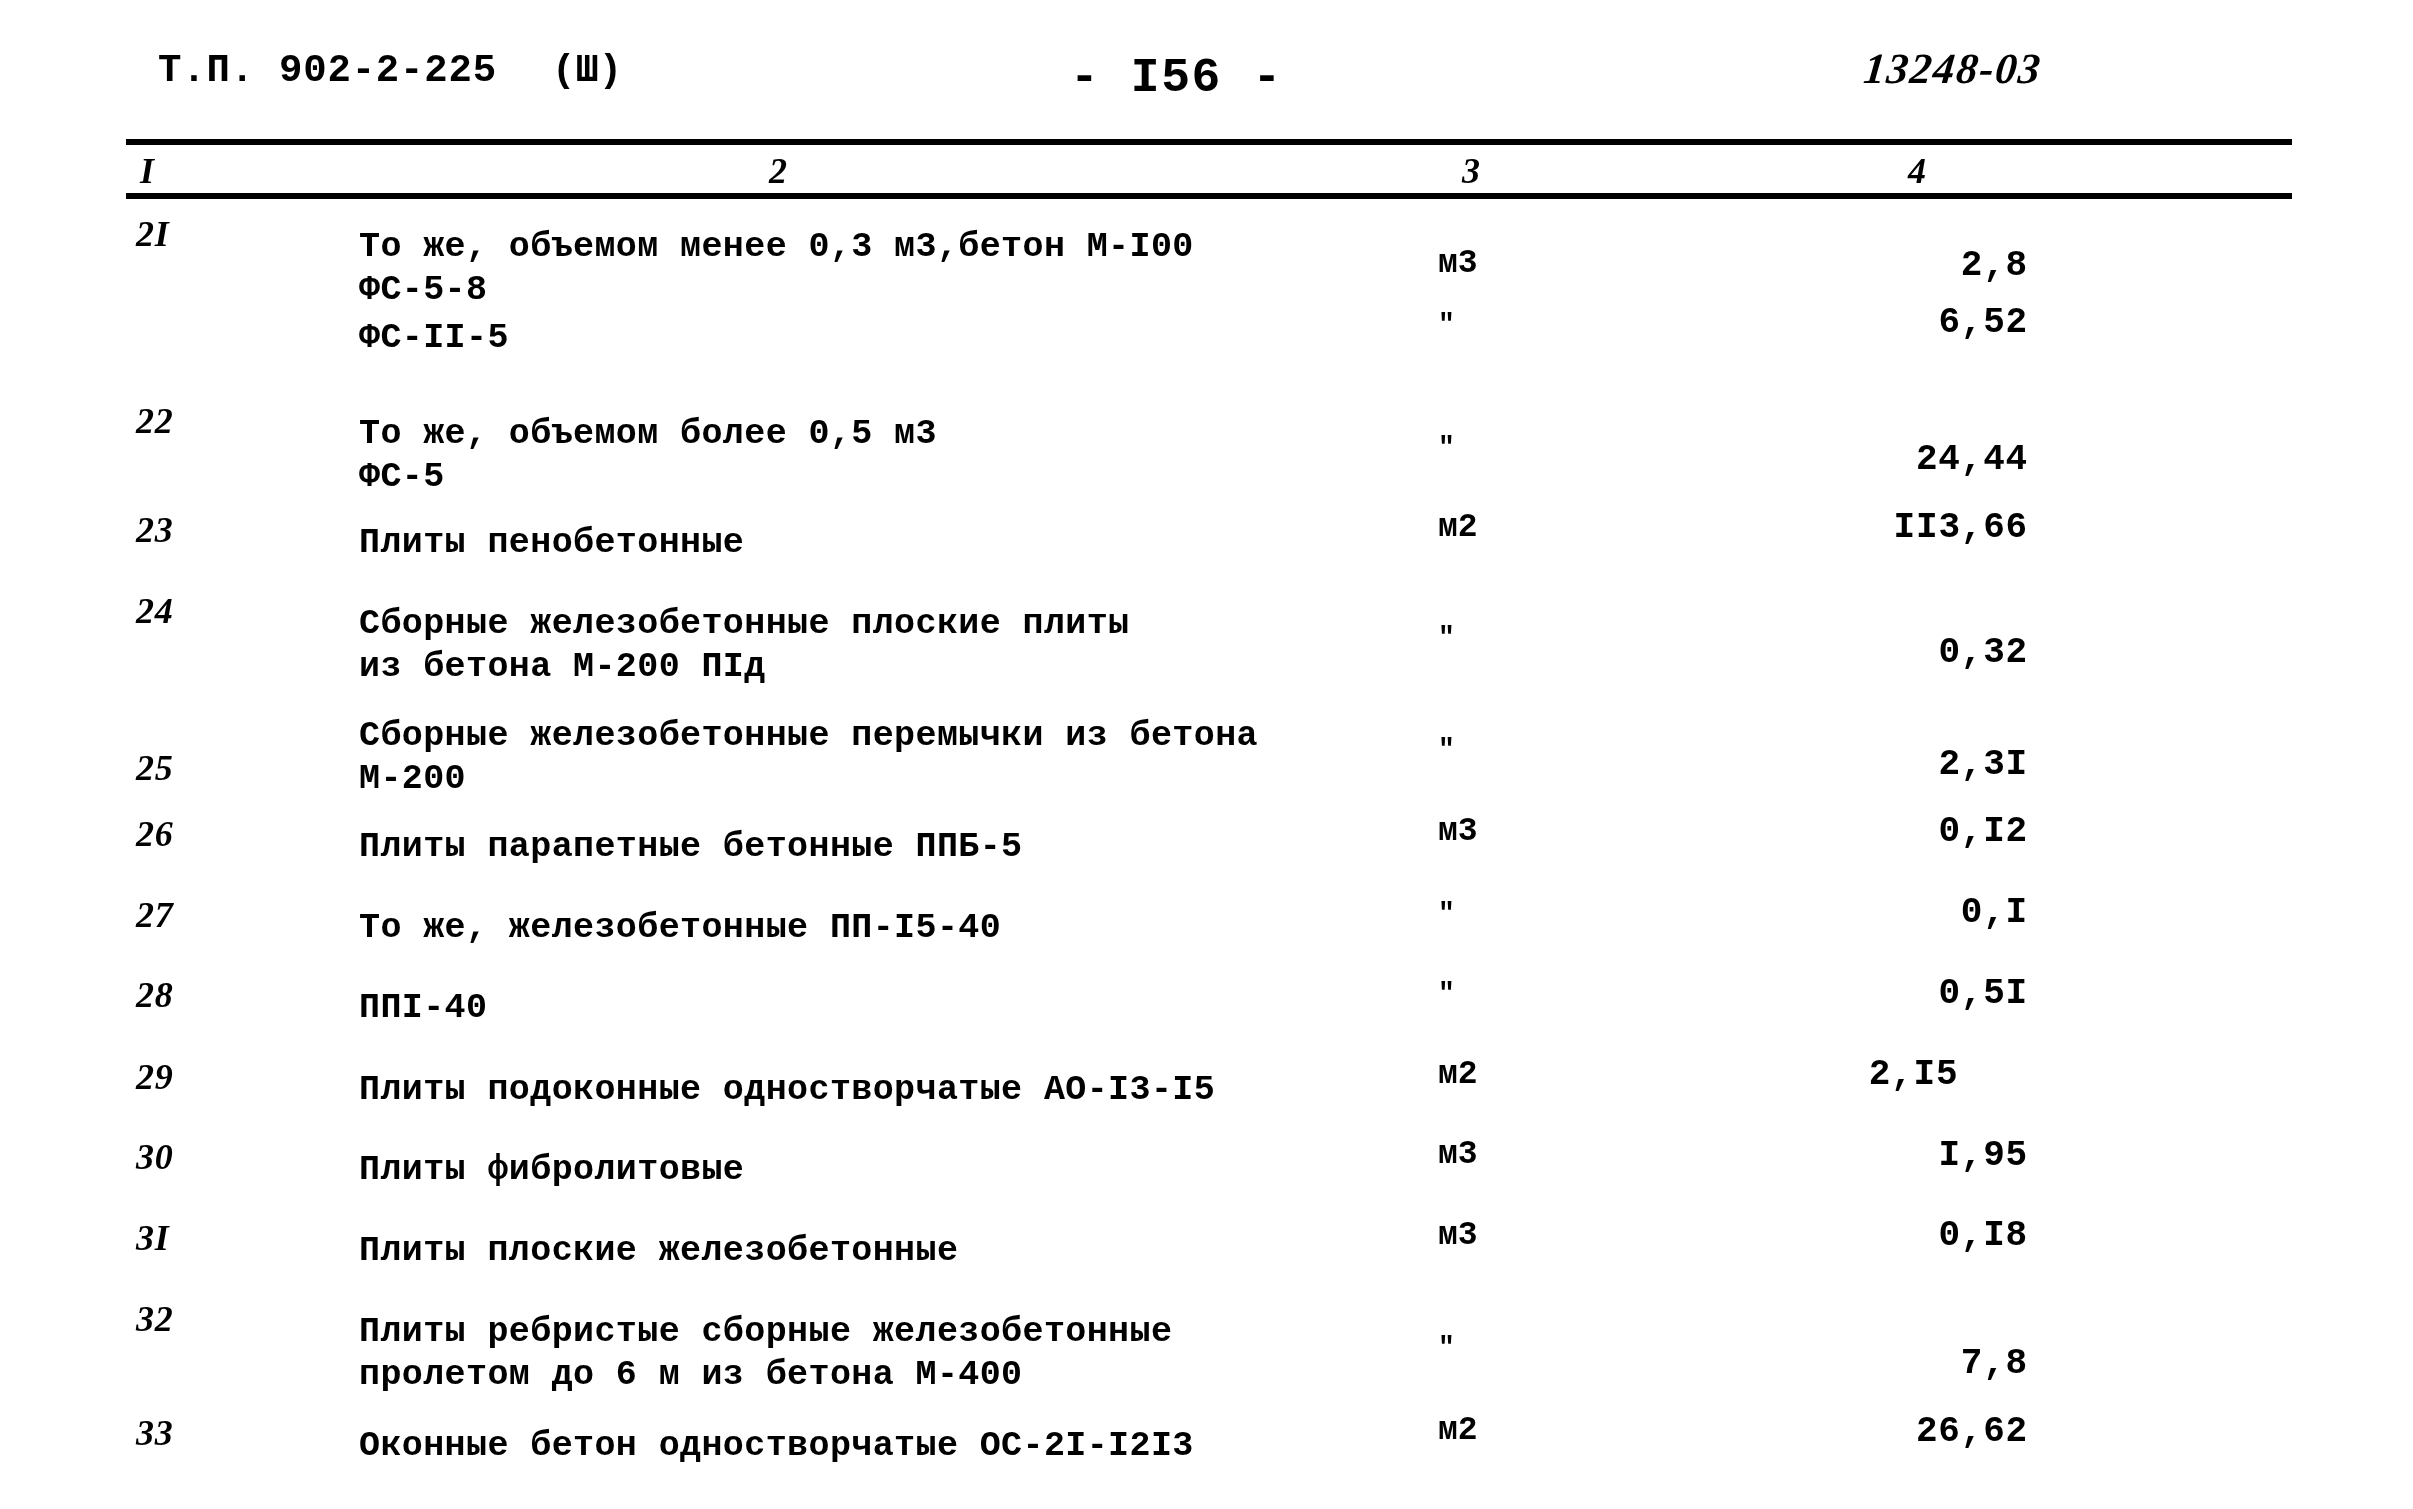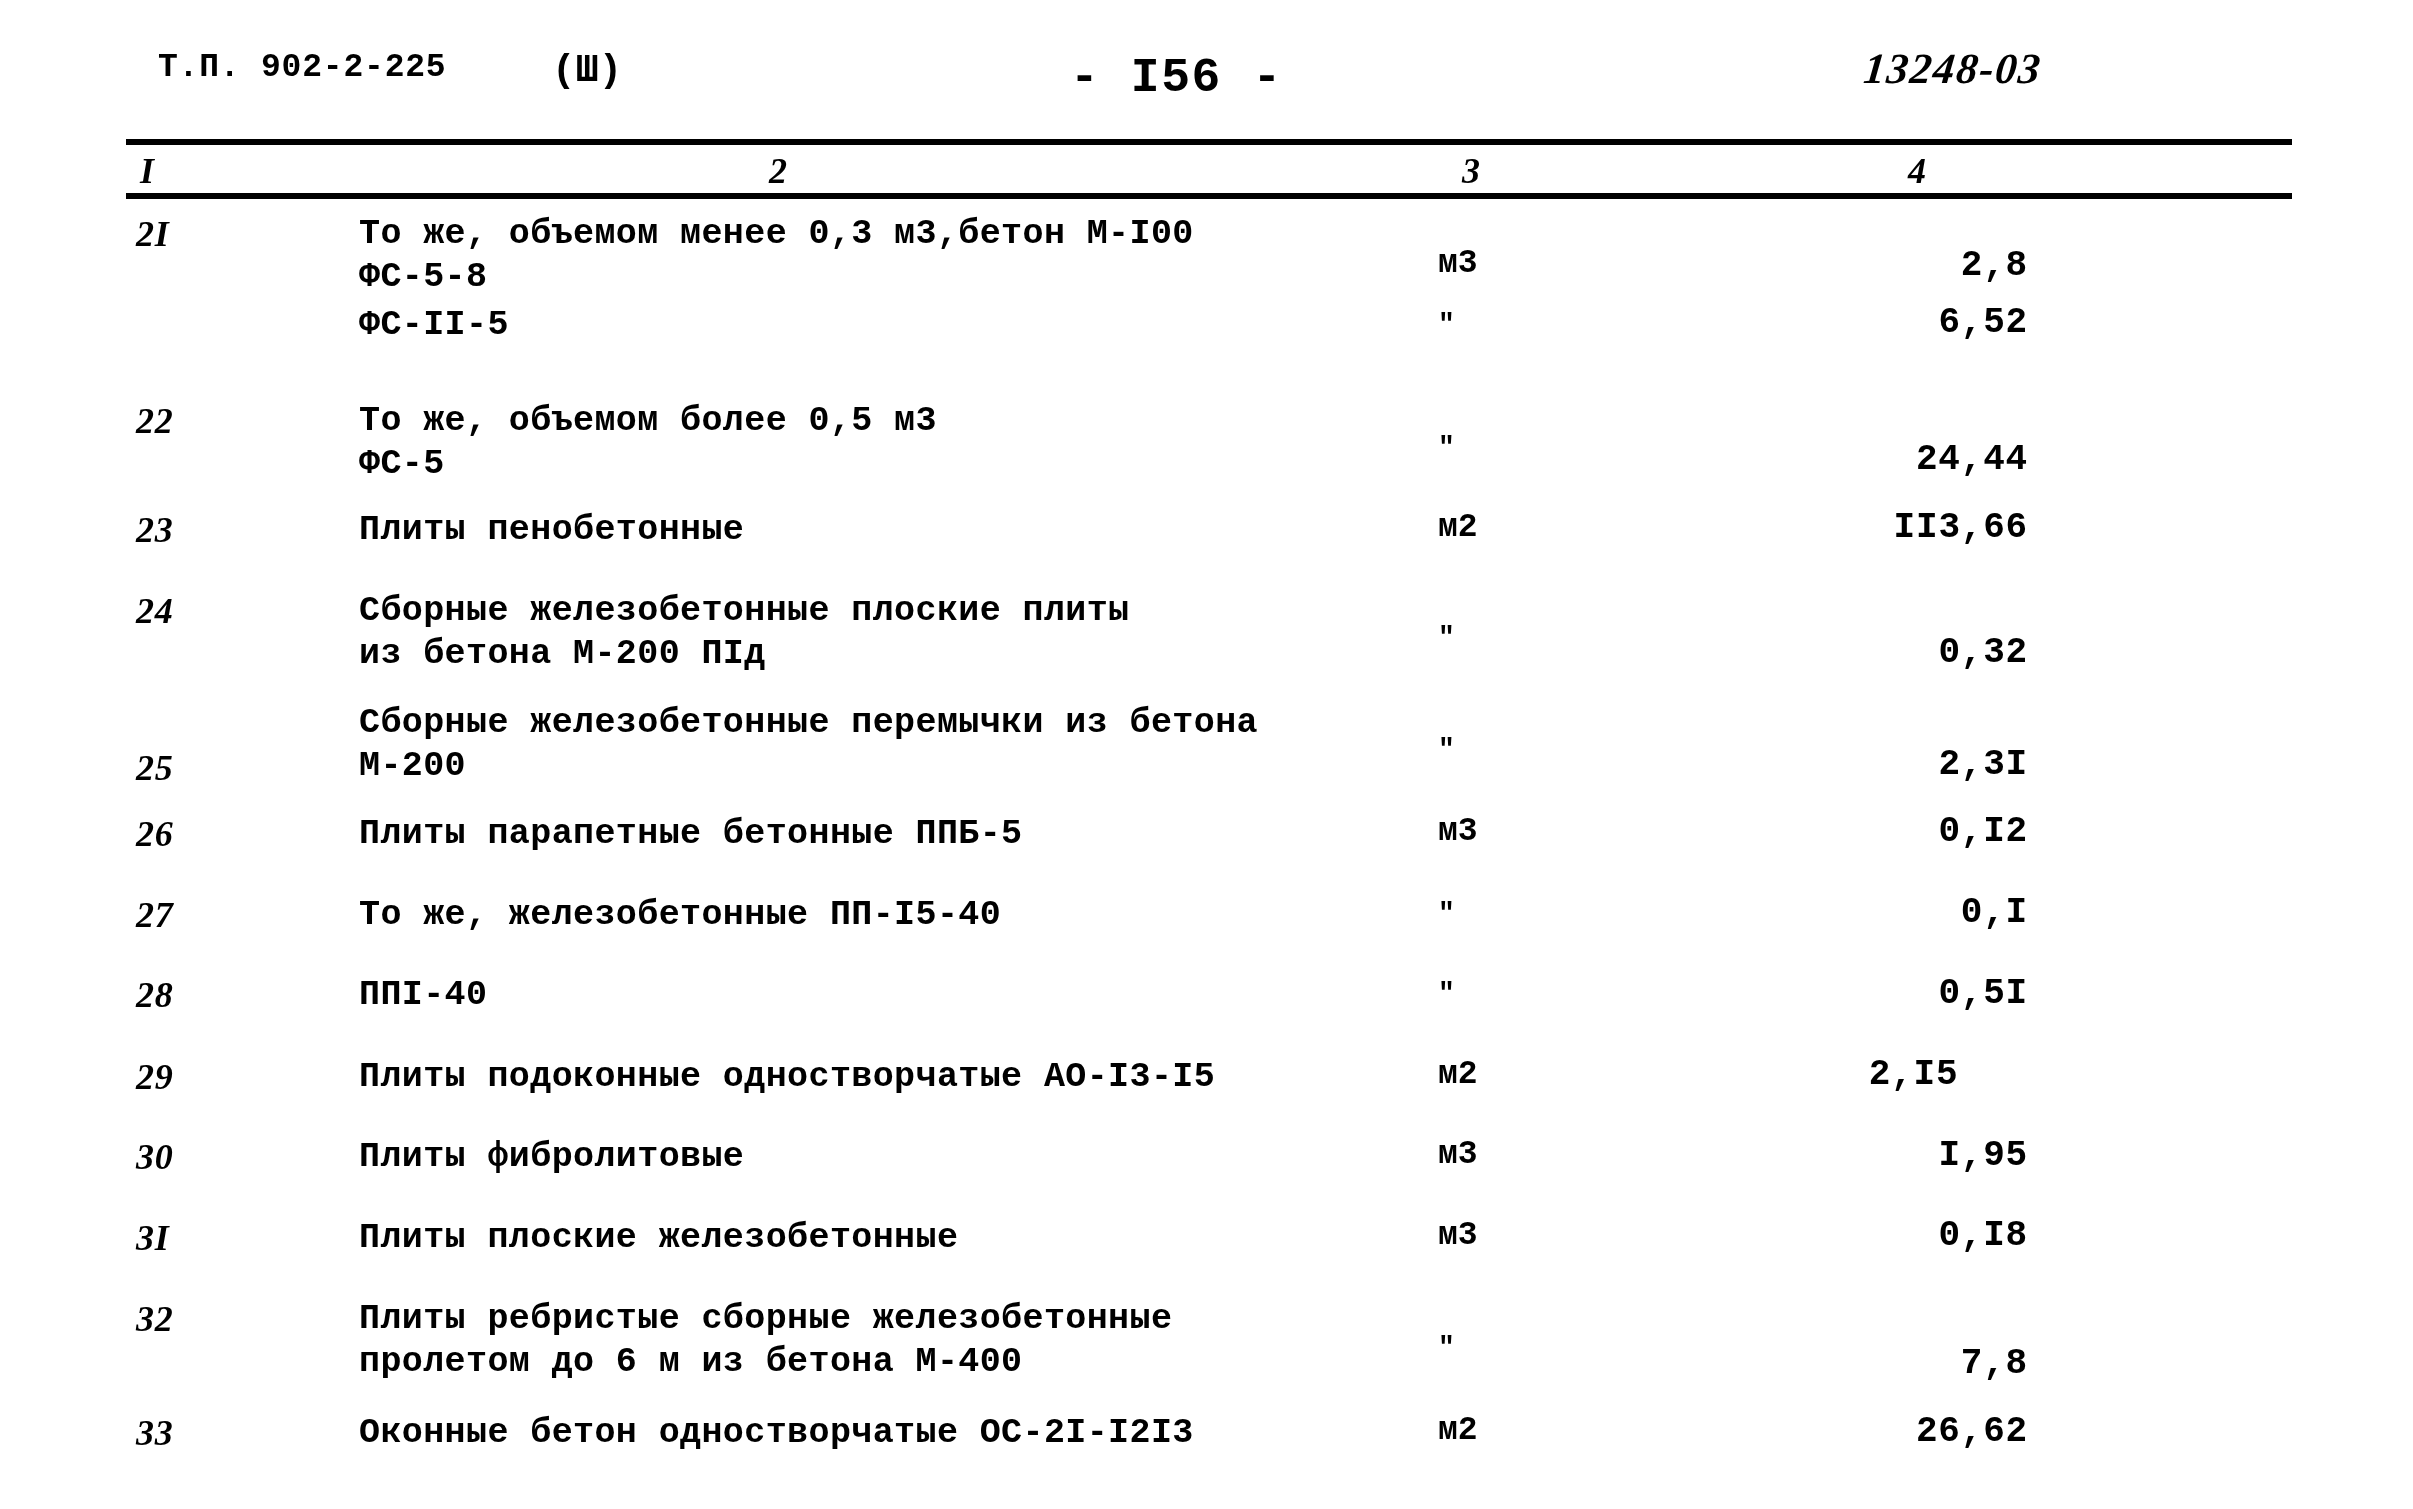--- a/index.html
+++ b/index.html
@@ -28,21 +28,21 @@
     position: absolute;
     left: 0;
     top: 49px;
     width: 2413px;
     height: 55px;
   }
   .doc-code {
     position: absolute;
     left: 158px;
     top: 0;
-    font-size: 33px;
+    font-size: 39px;
     font-weight: 700;
     letter-spacing: 0.8px;
     white-space: nowrap;
   }
   .doc-variant {
     position: absolute;
     left: 552px;
     top: 0;
     font-size: 39px;
     font-weight: 700;
@@ -117,20 +117,21 @@
     white-space: nowrap;
   }
   .cell-name {
     position: absolute;
     left: 359px;
     font-size: 35px;
     font-weight: 700;
     letter-spacing: 0.4px;
     line-height: 43px;
     white-space: pre-line;
+    margin-top: 13px;
   }
   .cell-unit {
     position: absolute;
     left: 1438px;
     font-size: 33px;
     font-weight: 700;
     white-space: nowrap;
   }
   .cell-unit.ditto {
     font-size: 28px;

